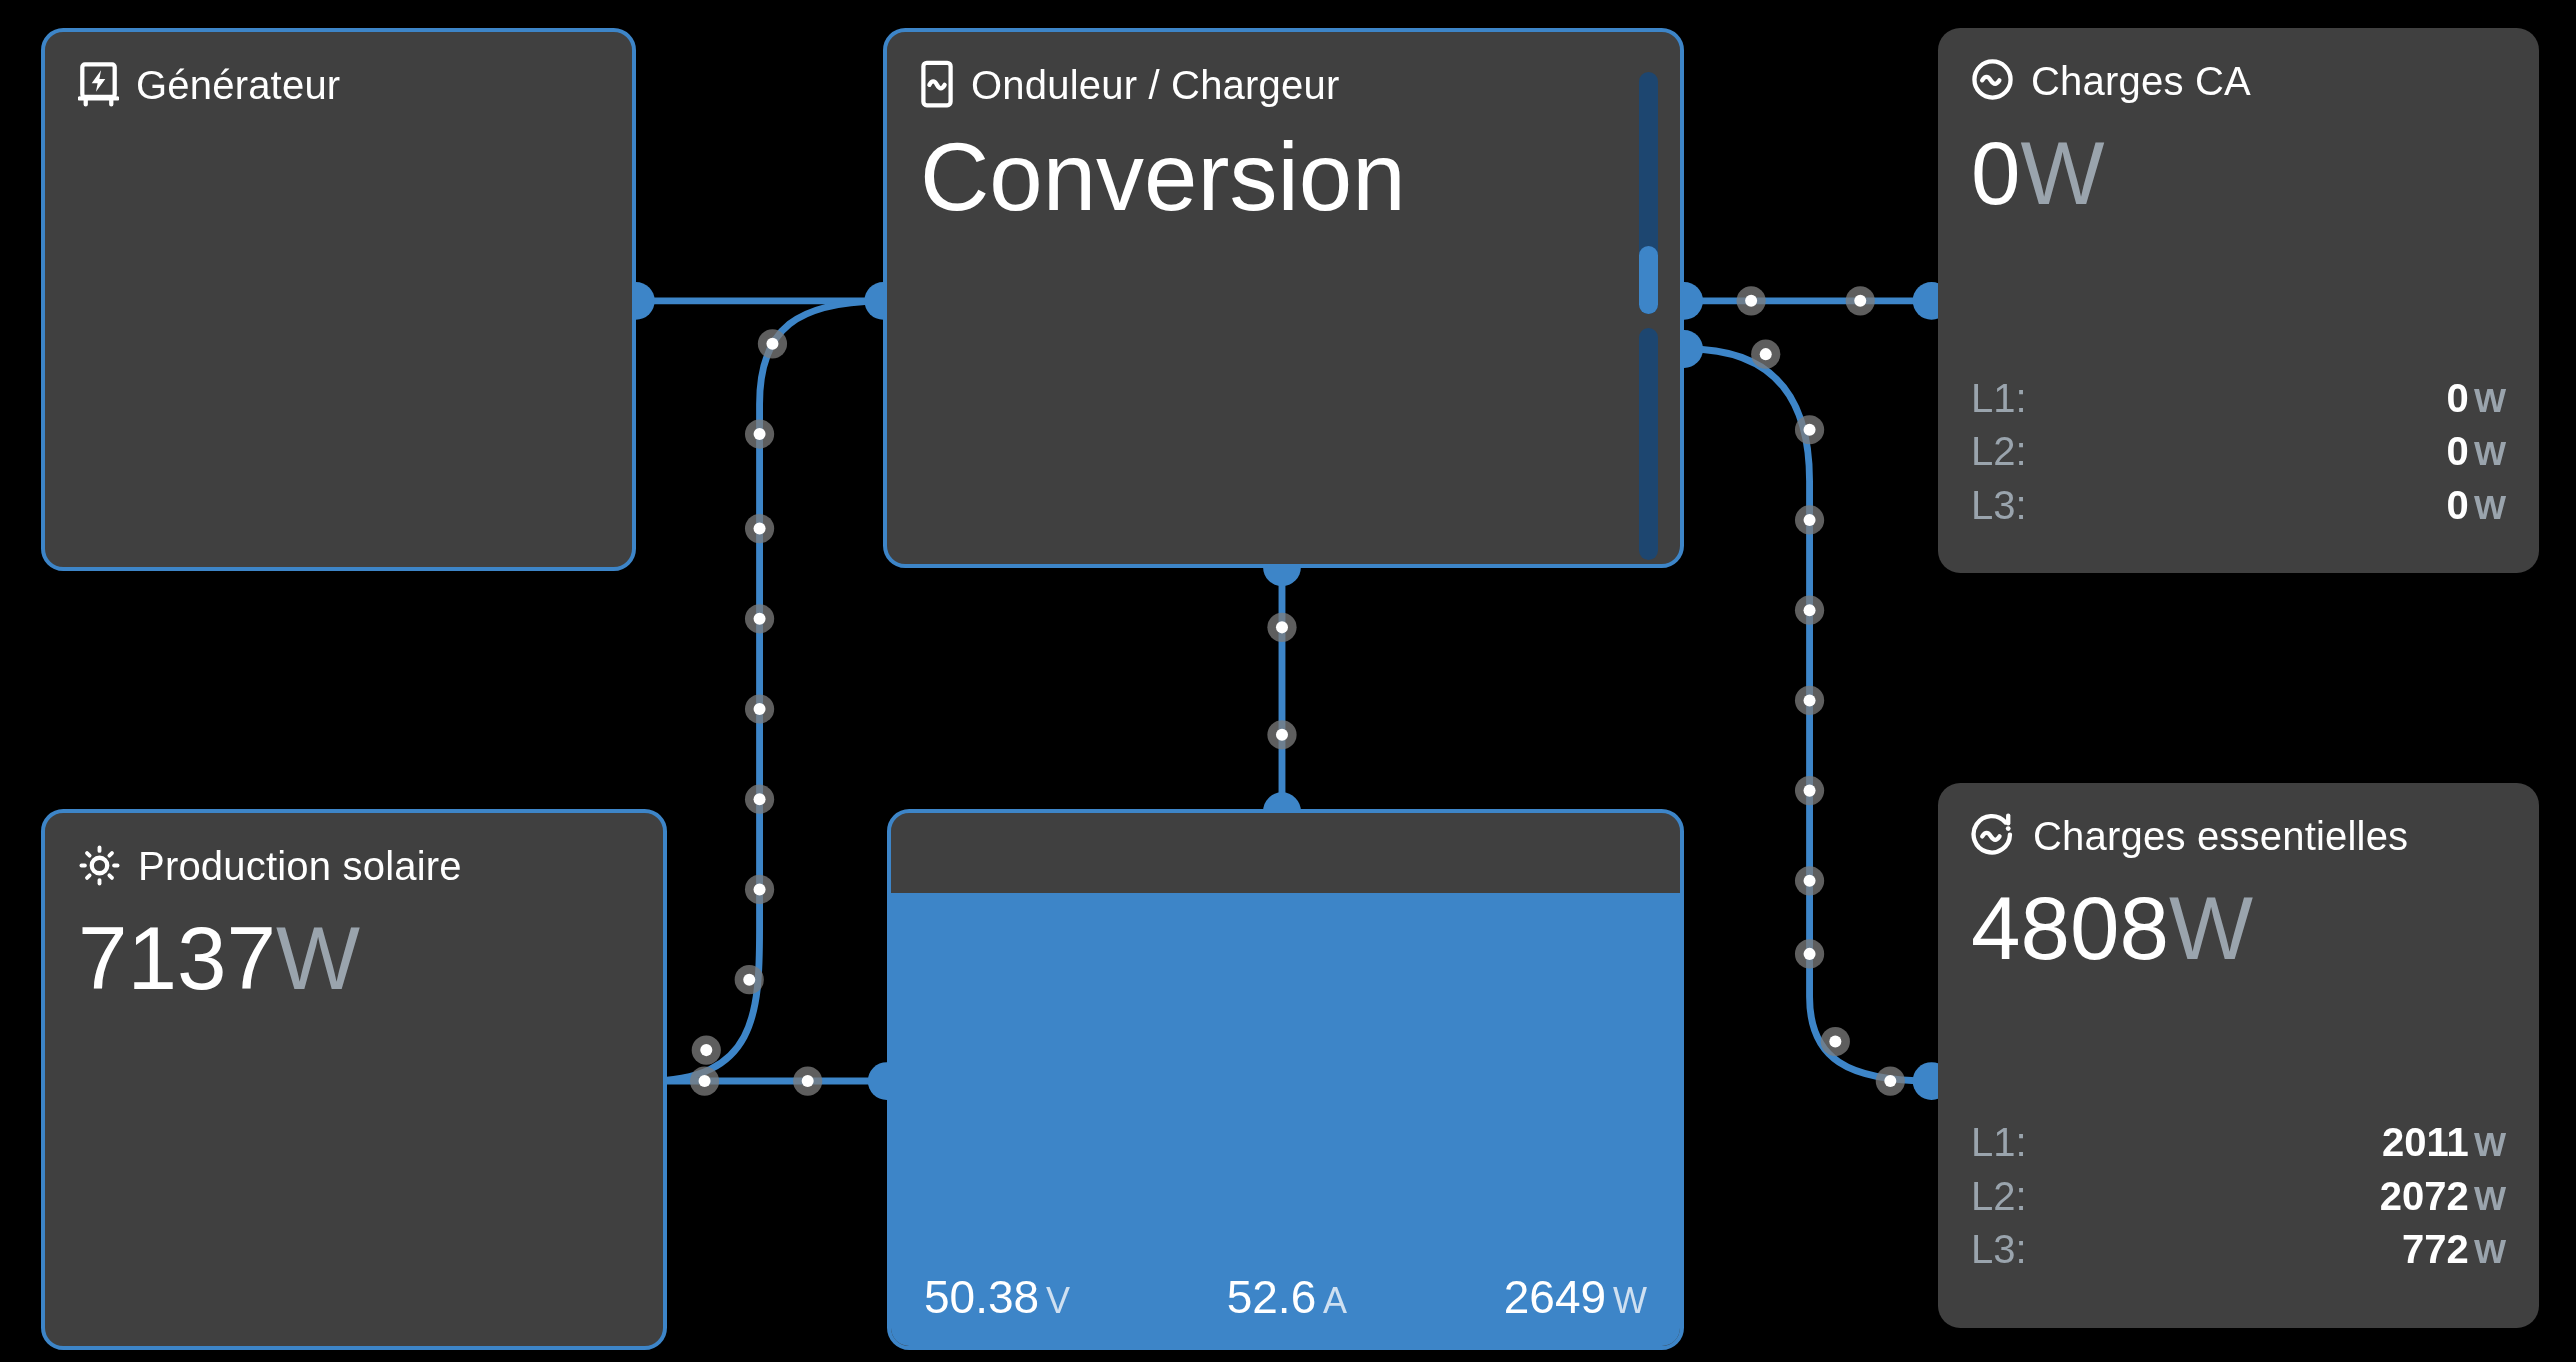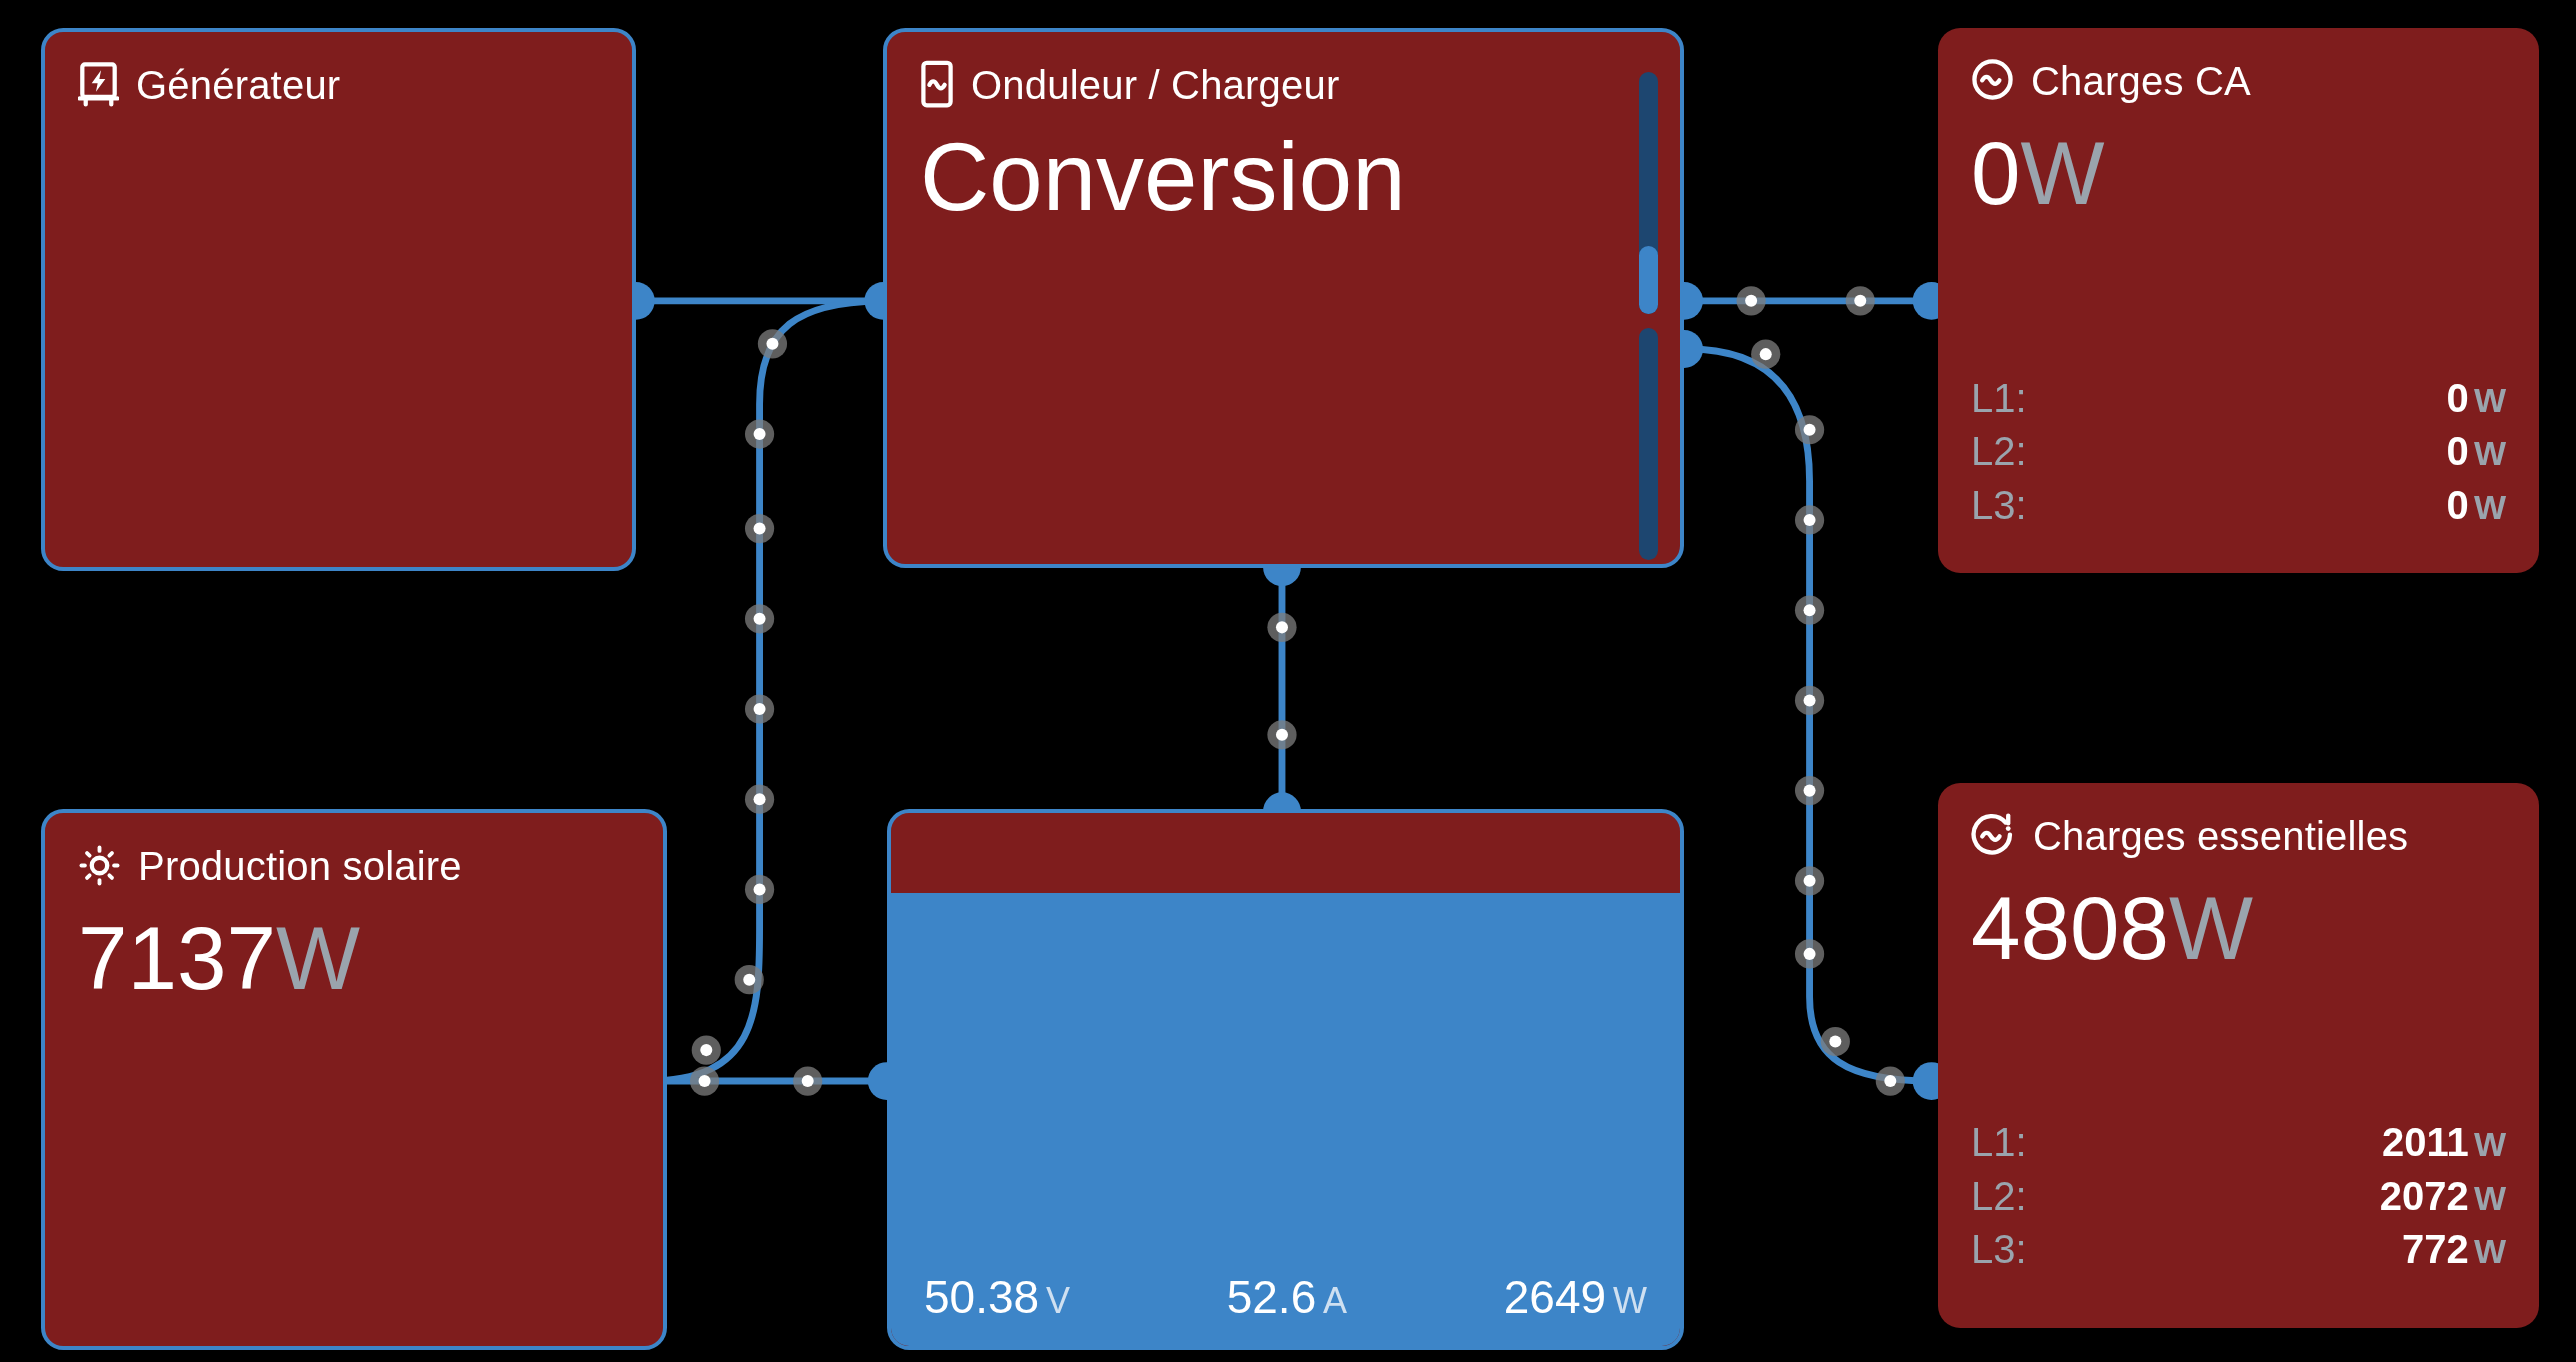--- a/index.html
+++ b/index.html
@@ -2,21 +2,21 @@
 <html style="font-size:13.7px"><head>
 <meta charset="utf-8">
 <style>
   html,body{margin:0;padding:0;background:#000;}
   body{width:2576px;height:1363px;position:relative;overflow:hidden;
        font-family:"Liberation Sans","DejaVu Sans",sans-serif;}
 
   .stage{position:absolute;inset:0;}
 
   
-  .card{position:absolute;background:#7f1d1d;border-radius:22.3px;box-sizing:border-box;}
+  .card{position:absolute;background:#404040;border-radius:22.3px;box-sizing:border-box;}
   .card.bordered{border:4.3px solid #3d85c8;}
   .card .pad{position:absolute;left:33px;right:33px;top:26px;}
 
   .hdr{display:flex;align-items:center;gap:17px;height:55px;}
   .hdr .ttl{font-size:40px;color:#fff;letter-spacing:0.2px;white-space:nowrap;}
   .hdr .right{margin-left:auto;font-size:38px;color:#fff;white-space:nowrap;}
   .hdr .right .u{color:#b9c6d4;font-size:29px;}
 
   .big{margin-top:19px;font-size:89px;line-height:1.02;color:#fff;white-space:nowrap;}
   .big .u{color:#9aa4ad;}

